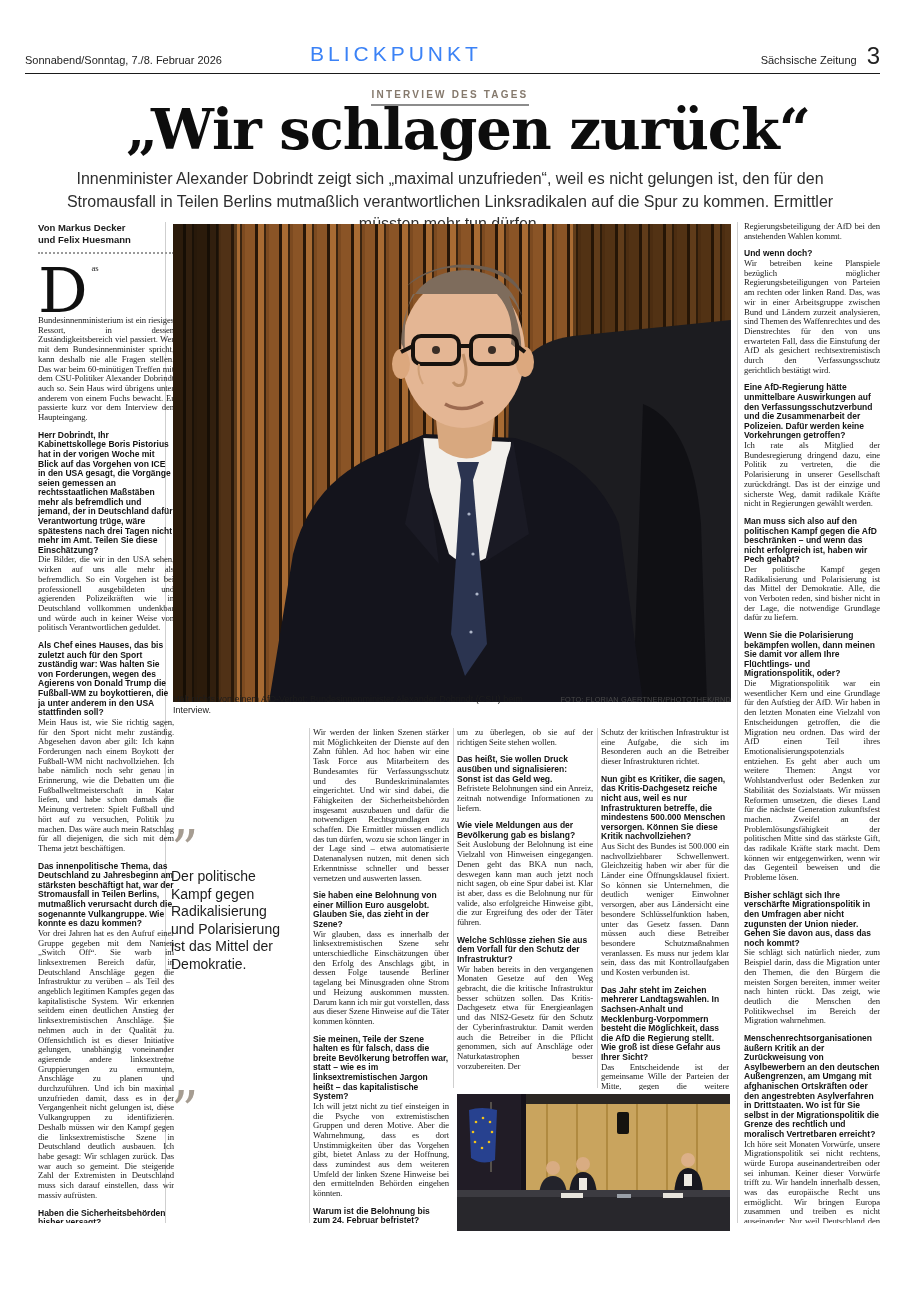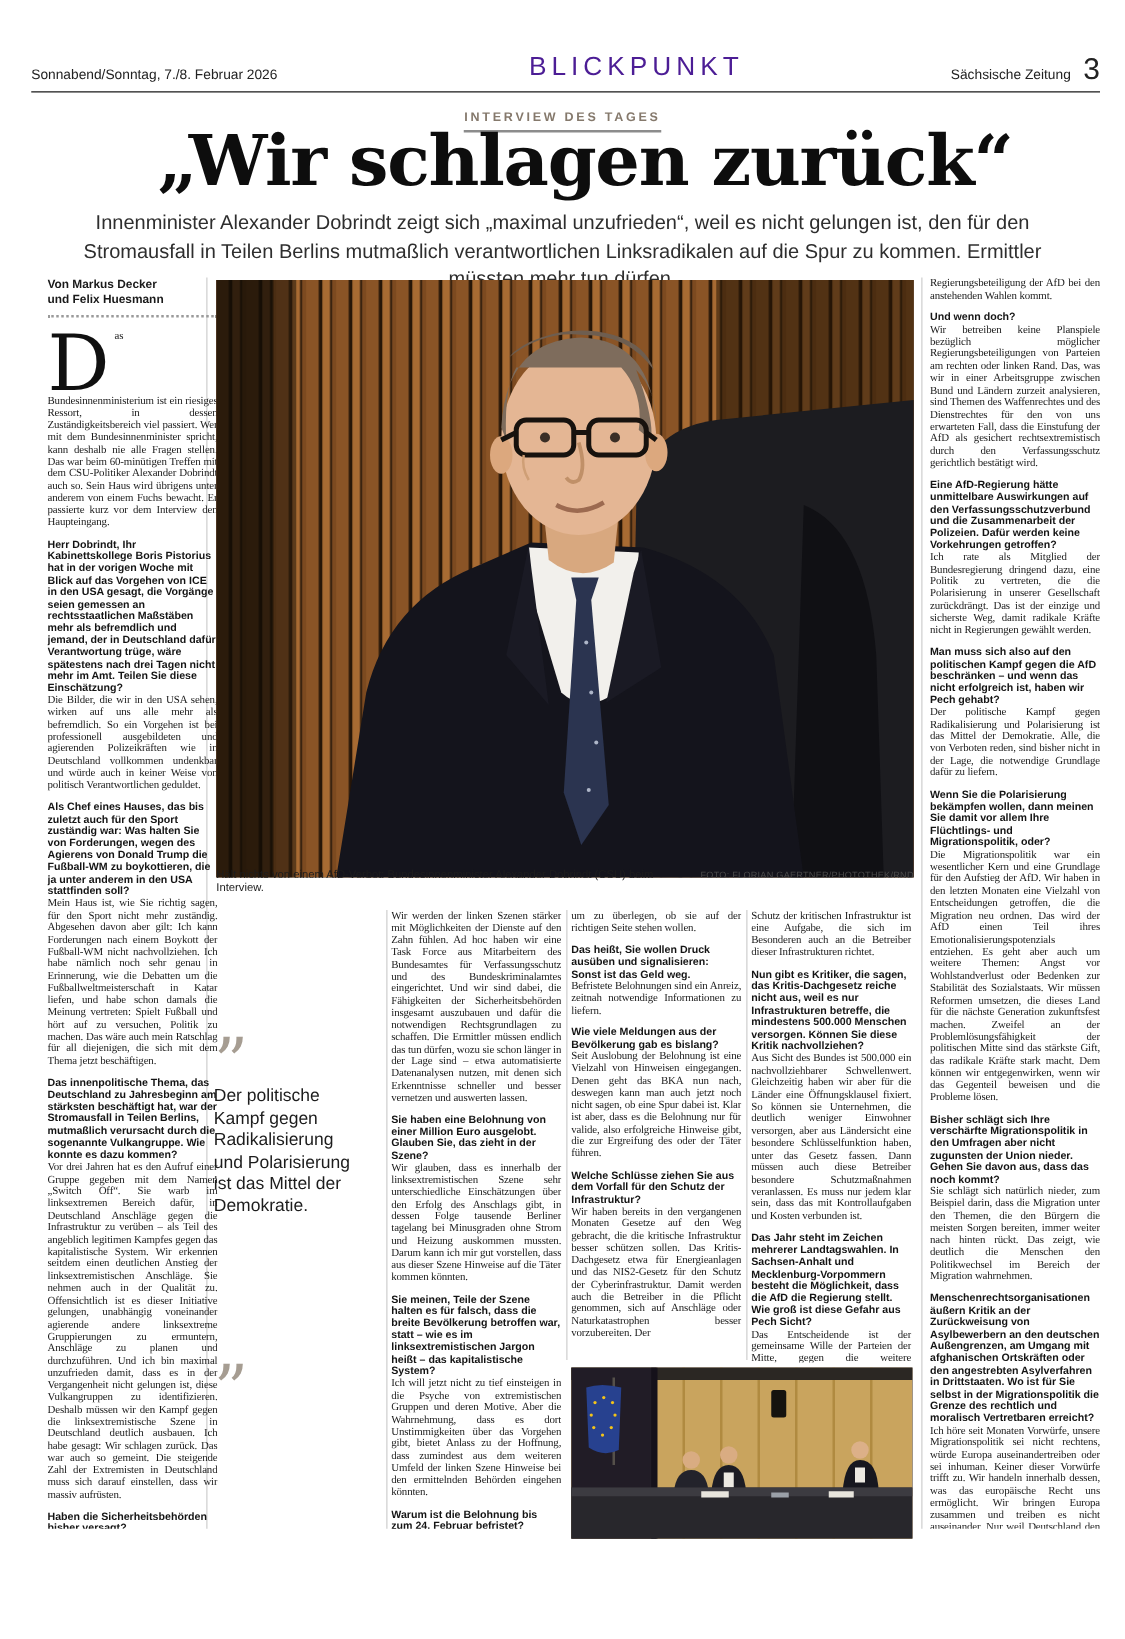--- a/index.html
+++ b/index.html
@@ -2,21 +2,21 @@
 <html lang="de"><head>
 <meta charset="utf-8">
 <style>
   html,body{margin:0;padding:0;background:#ffffff;}
   .page{position:relative;width:900px;height:1231px;background:#fff;overflow:hidden;
         font-family:"Liberation Sans",sans-serif;color:#111;border-radius:18px;}
   
   .masthead{position:absolute;left:25px;right:20px;top:42px;display:flex;align-items:flex-end;
             border-bottom:1.5px solid #1a1a1a;padding-bottom:7px;}
   .mh-date{flex:1;font-size:11px;color:#222;}
-  .mh-section{flex:1;text-align:right;font-size:21px;letter-spacing:4px;color:#4c1d95;}
+  .mh-section{flex:1;text-align:left;font-size:21px;letter-spacing:4px;color:#3b82f6;}
   .mh-right{flex:1;text-align:right;font-size:11px;color:#222;display:flex;justify-content:flex-end;align-items:flex-end;gap:10px;}
   .mh-pagenum{font-size:24px;line-height:20px;color:#222;}
   
   .kicker-wrap{position:absolute;left:0;right:0;top:84px;text-align:center;}
   .kicker{display:inline-block;font-size:10px;font-weight:bold;letter-spacing:2.2px;color:#85796c;
           padding-bottom:4px;border-bottom:2px solid #8c8c8c;}
   .headline{position:absolute;left:0;right:0;top:96px;text-align:center;
             font-family:"DejaVu Serif","Liberation Serif",serif;font-weight:bold;
             font-size:56px;letter-spacing:-1px;color:#0d0d0d;padding-left:36px;}
   .deck{position:absolute;left:44px;right:44px;top:168px;text-align:center;
@@ -202,21 +202,21 @@
         <p class="a">Befristete Belohnungen sind ein Anreiz, zeitnah notwendige Informationen zu liefern.</p>
         <p class="q">Wie viele Meldungen aus der Bevölkerung gab es bislang?</p>
         <p class="a">Seit Auslobung der Belohnung ist eine Vielzahl von Hinweisen eingegangen. Denen geht das BKA nun nach, deswegen kann man auch jetzt noch nicht sagen, ob eine Spur dabei ist. Klar ist aber, dass es die Belohnung nur für valide, also erfolgreiche Hinweise gibt, die zur Ergreifung des oder der Täter führen.</p>
         <p class="q">Welche Schlüsse ziehen Sie aus dem Vorfall für den Schutz der Infrastruktur?</p>
         <p class="a">Wir haben bereits in den vergangenen Monaten Gesetze auf den Weg gebracht, die die kritische Infrastruktur besser schützen sollen. Das Kritis-Dachgesetz etwa für Energieanlagen und das NIS2-Gesetz für den Schutz der Cyberinfrastruktur. Damit werden auch die Betreiber in die Pflicht genommen, sich auf Anschläge oder Naturkatastrophen besser vorzubereiten. Der</p>
       </div>
     <div class="sub-col sub-4">
         <p class="a">Schutz der kritischen Infrastruktur ist eine Aufgabe, die sich im Besonderen auch an die Betreiber dieser Infrastrukturen richtet.</p>
         <p class="q">Nun gibt es Kritiker, die sagen, das Kritis-Dachgesetz reiche nicht aus, weil es nur Infrastrukturen betreffe, die mindestens 500.000 Menschen versorgen. Können Sie diese Kritik nachvollziehen?</p>
         <p class="a">Aus Sicht des Bundes ist 500.000 ein nachvollziehbarer Schwellenwert. Gleichzeitig haben wir aber für die Länder eine Öffnungsklausel fixiert. So können sie Unternehmen, die deutlich weniger Einwohner versorgen, aber aus Ländersicht eine besondere Schlüsselfunktion haben, unter das Gesetz fassen. Dann müssen auch diese Betreiber besondere Schutzmaßnahmen veranlassen. Es muss nur jedem klar sein, dass das mit Kontrollaufgaben und Kosten verbunden ist.</p>
-        <p class="q">Das Jahr steht im Zeichen mehrerer Landtagswahlen. In Sachsen-Anhalt und Mecklenburg-Vorpommern besteht die Möglichkeit, dass die AfD die Regierung stellt. Wie groß ist diese Gefahr aus Pech Sicht?</p>
+        <p class="q">Das Jahr steht im Zeichen mehrerer Landtagswahlen. In Sachsen-Anhalt und Mecklenburg-Vorpommern besteht die Möglichkeit, dass die AfD die Regierung stellt. Wie groß ist diese Gefahr aus Ihrer Sicht?</p>
         <p class="a">Das Entscheidende ist der gemeinsame Wille der Parteien der Mitte, gegen die weitere Radikalisierung in der Politik anzutreten – und alles zu unternehmen, damit es zu keiner</p>
       </div>
 
     <div class="col col-6">
         <p class="a">Regierungsbeteiligung der AfD bei den anstehenden Wahlen kommt.</p>
         <p class="q">Und wenn doch?</p>
         <p class="a">Wir betreiben keine Planspiele bezüglich möglicher Regierungsbeteiligungen von Parteien am rechten oder linken Rand. Das, was wir in einer Arbeitsgruppe zwischen Bund und Ländern zurzeit analysieren, sind Themen des Waffenrechtes und des Dienstrechtes für den von uns erwarteten Fall, dass die Einstufung der AfD als gesichert rechtsextremistisch durch den Verfassungsschutz gerichtlich bestätigt wird.</p>
         <p class="q">Eine AfD-Regierung hätte unmittelbare Auswirkungen auf den Verfassungsschutzverbund und die Zusammenarbeit der Polizeien. Dafür werden keine Vorkehrungen getroffen?</p>
         <p class="a">Ich rate als Mitglied der Bundesregierung dringend dazu, eine Politik zu vertreten, die die Polarisierung in unserer Gesellschaft zurückdrängt. Das ist der einzige und sicherste Weg, damit radikale Kräfte nicht in Regierungen gewählt werden.</p>
         <p class="q">Man muss sich also auf den politischen Kampf gegen die AfD beschränken – und wenn das nicht erfolgreich ist, haben wir Pech gehabt?</p>

